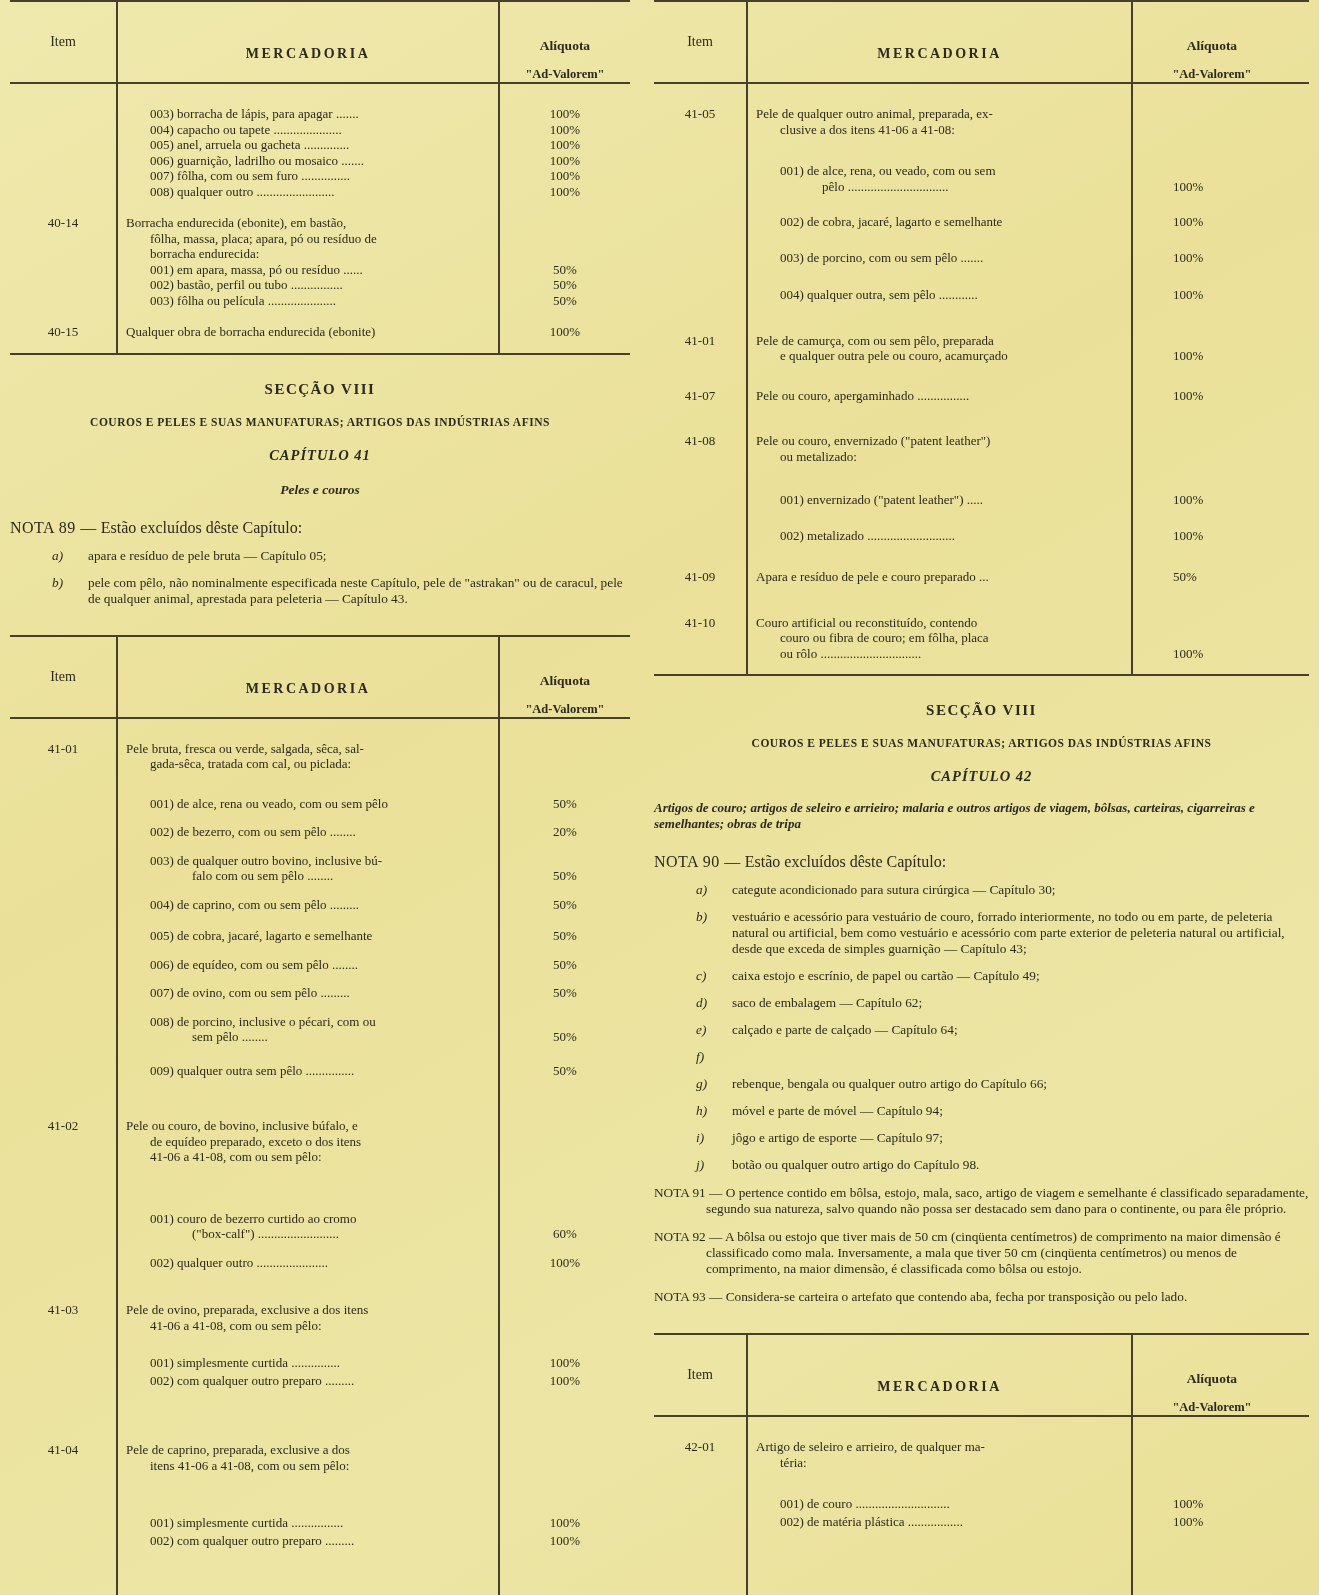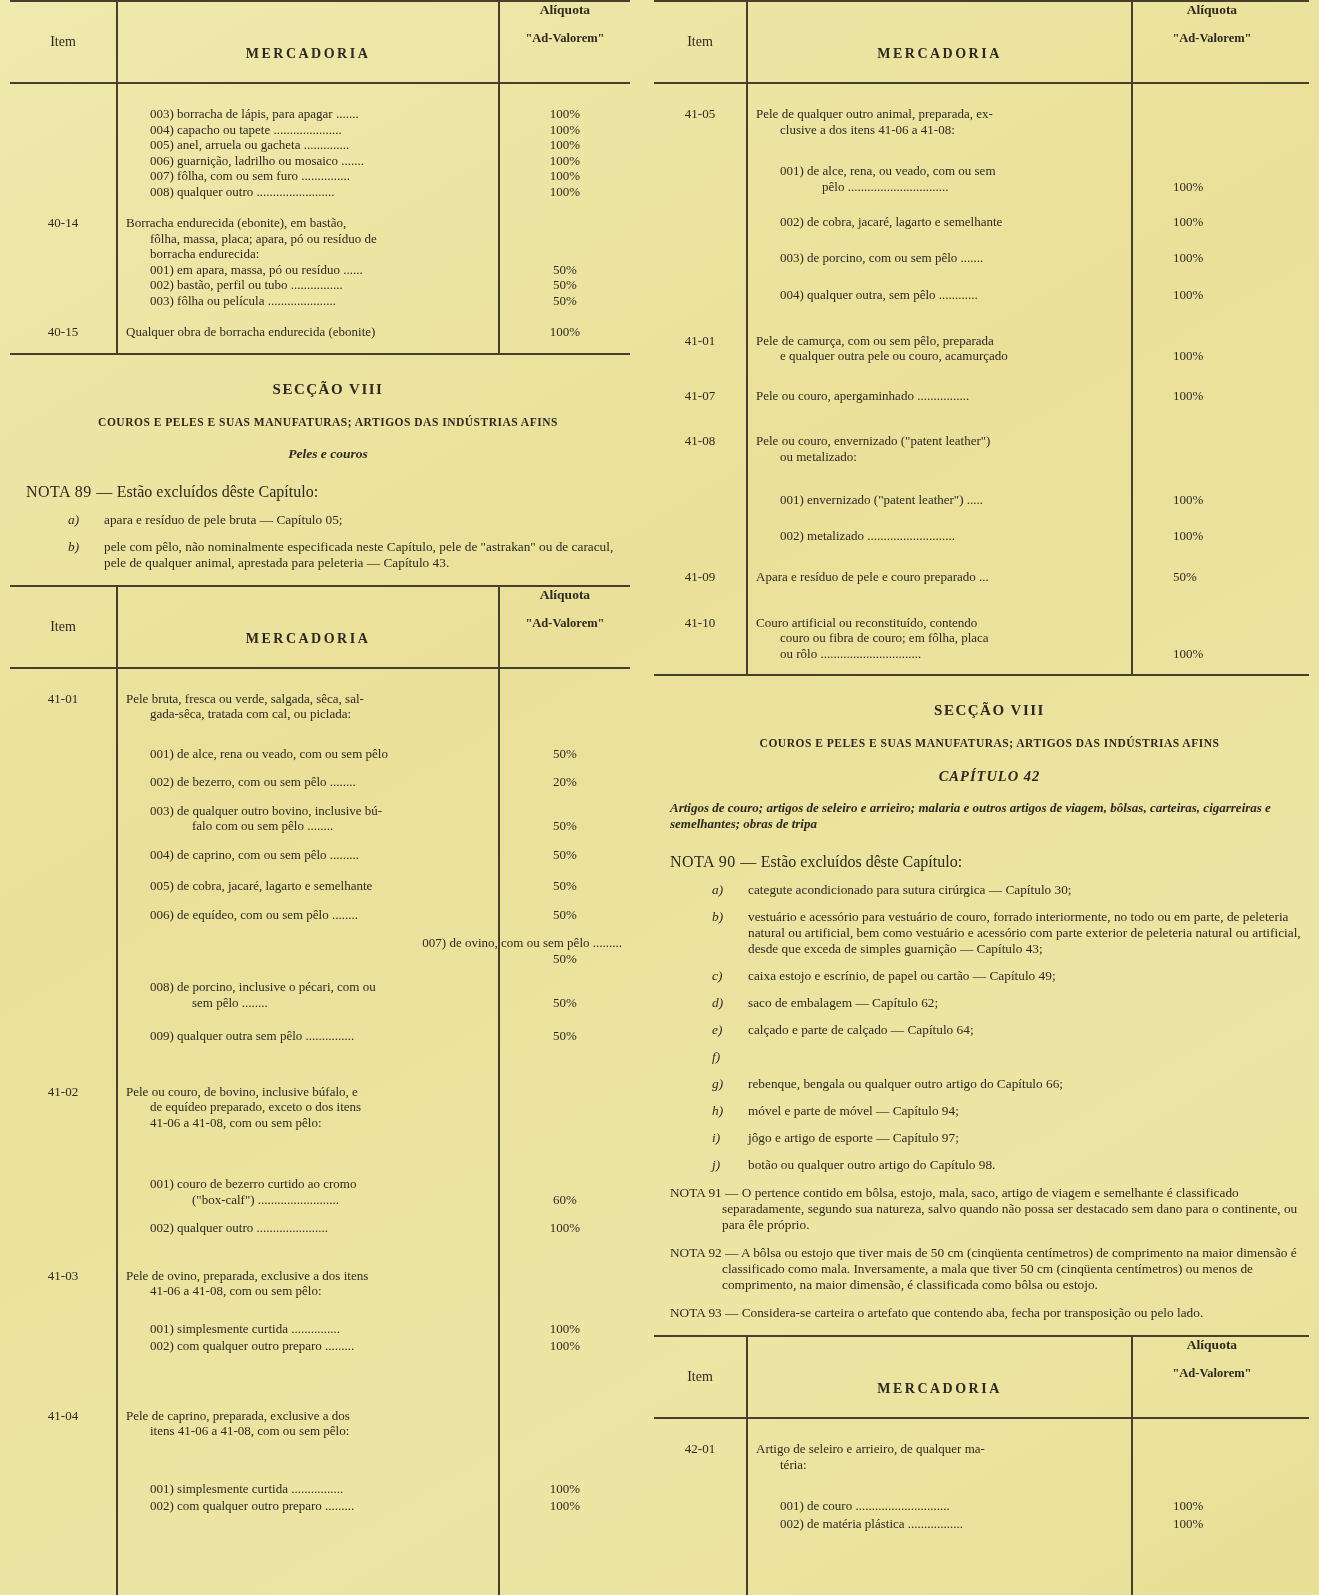--- a/index.html
+++ b/index.html
@@ -25,37 +25,37 @@
   .ttable.fill{flex:1;}
   .ttable.closed{border-bottom:2px solid var(--rule);}
   .vline{position:absolute;top:0;bottom:0;width:2px;background:var(--rule);}
   .t-left .v1{left:106px;} .t-left .v2{right:130px;}
   .t-right .v1{left:92px;} .t-right .v2{right:176px;}
 
   .thead{display:flex;align-items:stretch;height:84px;border-top:2px solid var(--rule);border-bottom:2px solid var(--rule);}
   .h-item{display:flex;align-items:center;justify-content:center;font-size:14px;font-weight:normal;}
   .t-left .h-item{width:106px;} .t-right .h-item{width:92px;}
   .h-merc{flex:1;display:flex;align-items:center;justify-content:center;font-size:14px;font-weight:bold;letter-spacing:2.5px;margin-top:24px;}
-  .h-aliq{display:flex;flex-direction:column;align-items:center;justify-content:flex-start;gap:13px;font-size:13.5px;font-weight:bold;}
+  .h-aliq{display:flex;flex-direction:column;align-items:center;justify-content:flex-end;gap:13px;font-size:13.5px;font-weight:bold;}
   .t-left .h-aliq{width:130px;} .t-right .h-aliq{width:176px;padding-right:18px;}
   .h-adval{font-size:12.5px;font-weight:bold;}
 
   .tbody{padding:22px 0 13px;font-size:13px;line-height:15.5px;}
   .trow{display:flex;align-items:flex-end;}
   .c-item{align-self:flex-start;text-align:center;font-size:13px;}
   .t-left .c-item{width:106px;} .t-right .c-item{width:92px;}
   .c-desc{flex:1;white-space:pre-line;padding-right:8px;}
   .trow.main .c-desc{padding-left:34px;text-indent:-24px;}
   .trow.sub  .c-desc{padding-left:76px;text-indent:-42px;}
   .c-rate{font-size:13px;}
   .t-left .c-rate{width:130px;text-align:center;}
   .t-right .c-rate{width:176px;text-align:left;padding-left:40px;}
 
   
-  .section{text-align:center;flex:none;padding-bottom:14px;margin-left:16px;}
+  .section{text-align:center;flex:none;padding-bottom:28px;}
   .sec-title{font-size:15px;font-weight:bold;letter-spacing:1.5px;margin-top:26px;}
   .sec-sub{font-size:11.5px;font-weight:bold;letter-spacing:0.5px;margin-top:18px;}
   .chap-title{font-size:14.5px;font-weight:bold;font-style:italic;letter-spacing:1px;margin-top:19px;}
   .chap-sub{font-size:13.5px;font-weight:bold;font-style:italic;margin-top:18px;}
   .chap-desc{font-size:13px;font-weight:bold;font-style:italic;text-align:left;line-height:16px;margin-top:15px;}
   .nota-head{text-align:left;font-size:16px;margin-top:21px;}
   .nota-head .nota-label{letter-spacing:0.5px;}
   .note-list{margin-top:2px;}
   .note-item{display:flex;text-align:left;font-size:13.3px;line-height:16px;margin-top:11px;padding-left:42px;}
   .note-letter{width:36px;flex:none;font-style:italic;}
@@ -137,20 +137,21 @@
             <div class="c-item">40-15</div>
             <div class="c-desc">Qualquer obra de borracha endurecida (ebonite)</div>
             <div class="c-rate">100%</div>
           </div>
         </div>
     </div>
 
     <div class="section">
       <div class="sec-title">SECÇÃO VIII</div>
       <div class="sec-sub">COUROS E PELES E SUAS MANUFATURAS; ARTIGOS DAS INDÚSTRIAS AFINS</div>
+      <div class="chap-title">CAPÍTULO 41</div>
       <div class="chap-sub">Peles e couros</div>
       <div class="nota-head">
         <span class="nota-label">NOTA 89 —</span>
         <span>Estão excluídos dêste Capítulo:</span>
       </div>
       <div class="note-list">
           <div class="note-item">
             <span class="note-letter">a)</span>
             <span class="note-text">apara e resíduo de pele bruta — Capítulo 05;</span>
           </div>
@@ -203,21 +204,21 @@
           <div class="trow sub" style="margin-top: 16px;">
             <div class="c-item"></div>
             <div class="c-desc">005) de cobra, jacaré, lagarto e semelhante</div>
             <div class="c-rate">50%</div>
           </div>
           <div class="trow sub" style="margin-top: 13px;">
             <div class="c-item"></div>
             <div class="c-desc">006) de equídeo, com ou sem pêlo ........</div>
             <div class="c-rate">50%</div>
           </div>
-          <div class="trow sub" style="margin-top: 13px; flex-direction: column;">
+          <div class="trow sub" style="margin-top: 13px;">
             <div class="c-item"></div>
             <div class="c-desc">007) de ovino, com ou sem pêlo .........</div>
             <div class="c-rate">50%</div>
           </div>
           <div class="trow sub" style="margin-top: 13px;">
             <div class="c-item"></div>
             <div class="c-desc">008) de porcino, inclusive o pécari, com ou
 sem pêlo ........</div>
             <div class="c-rate">50%</div>
           </div>

